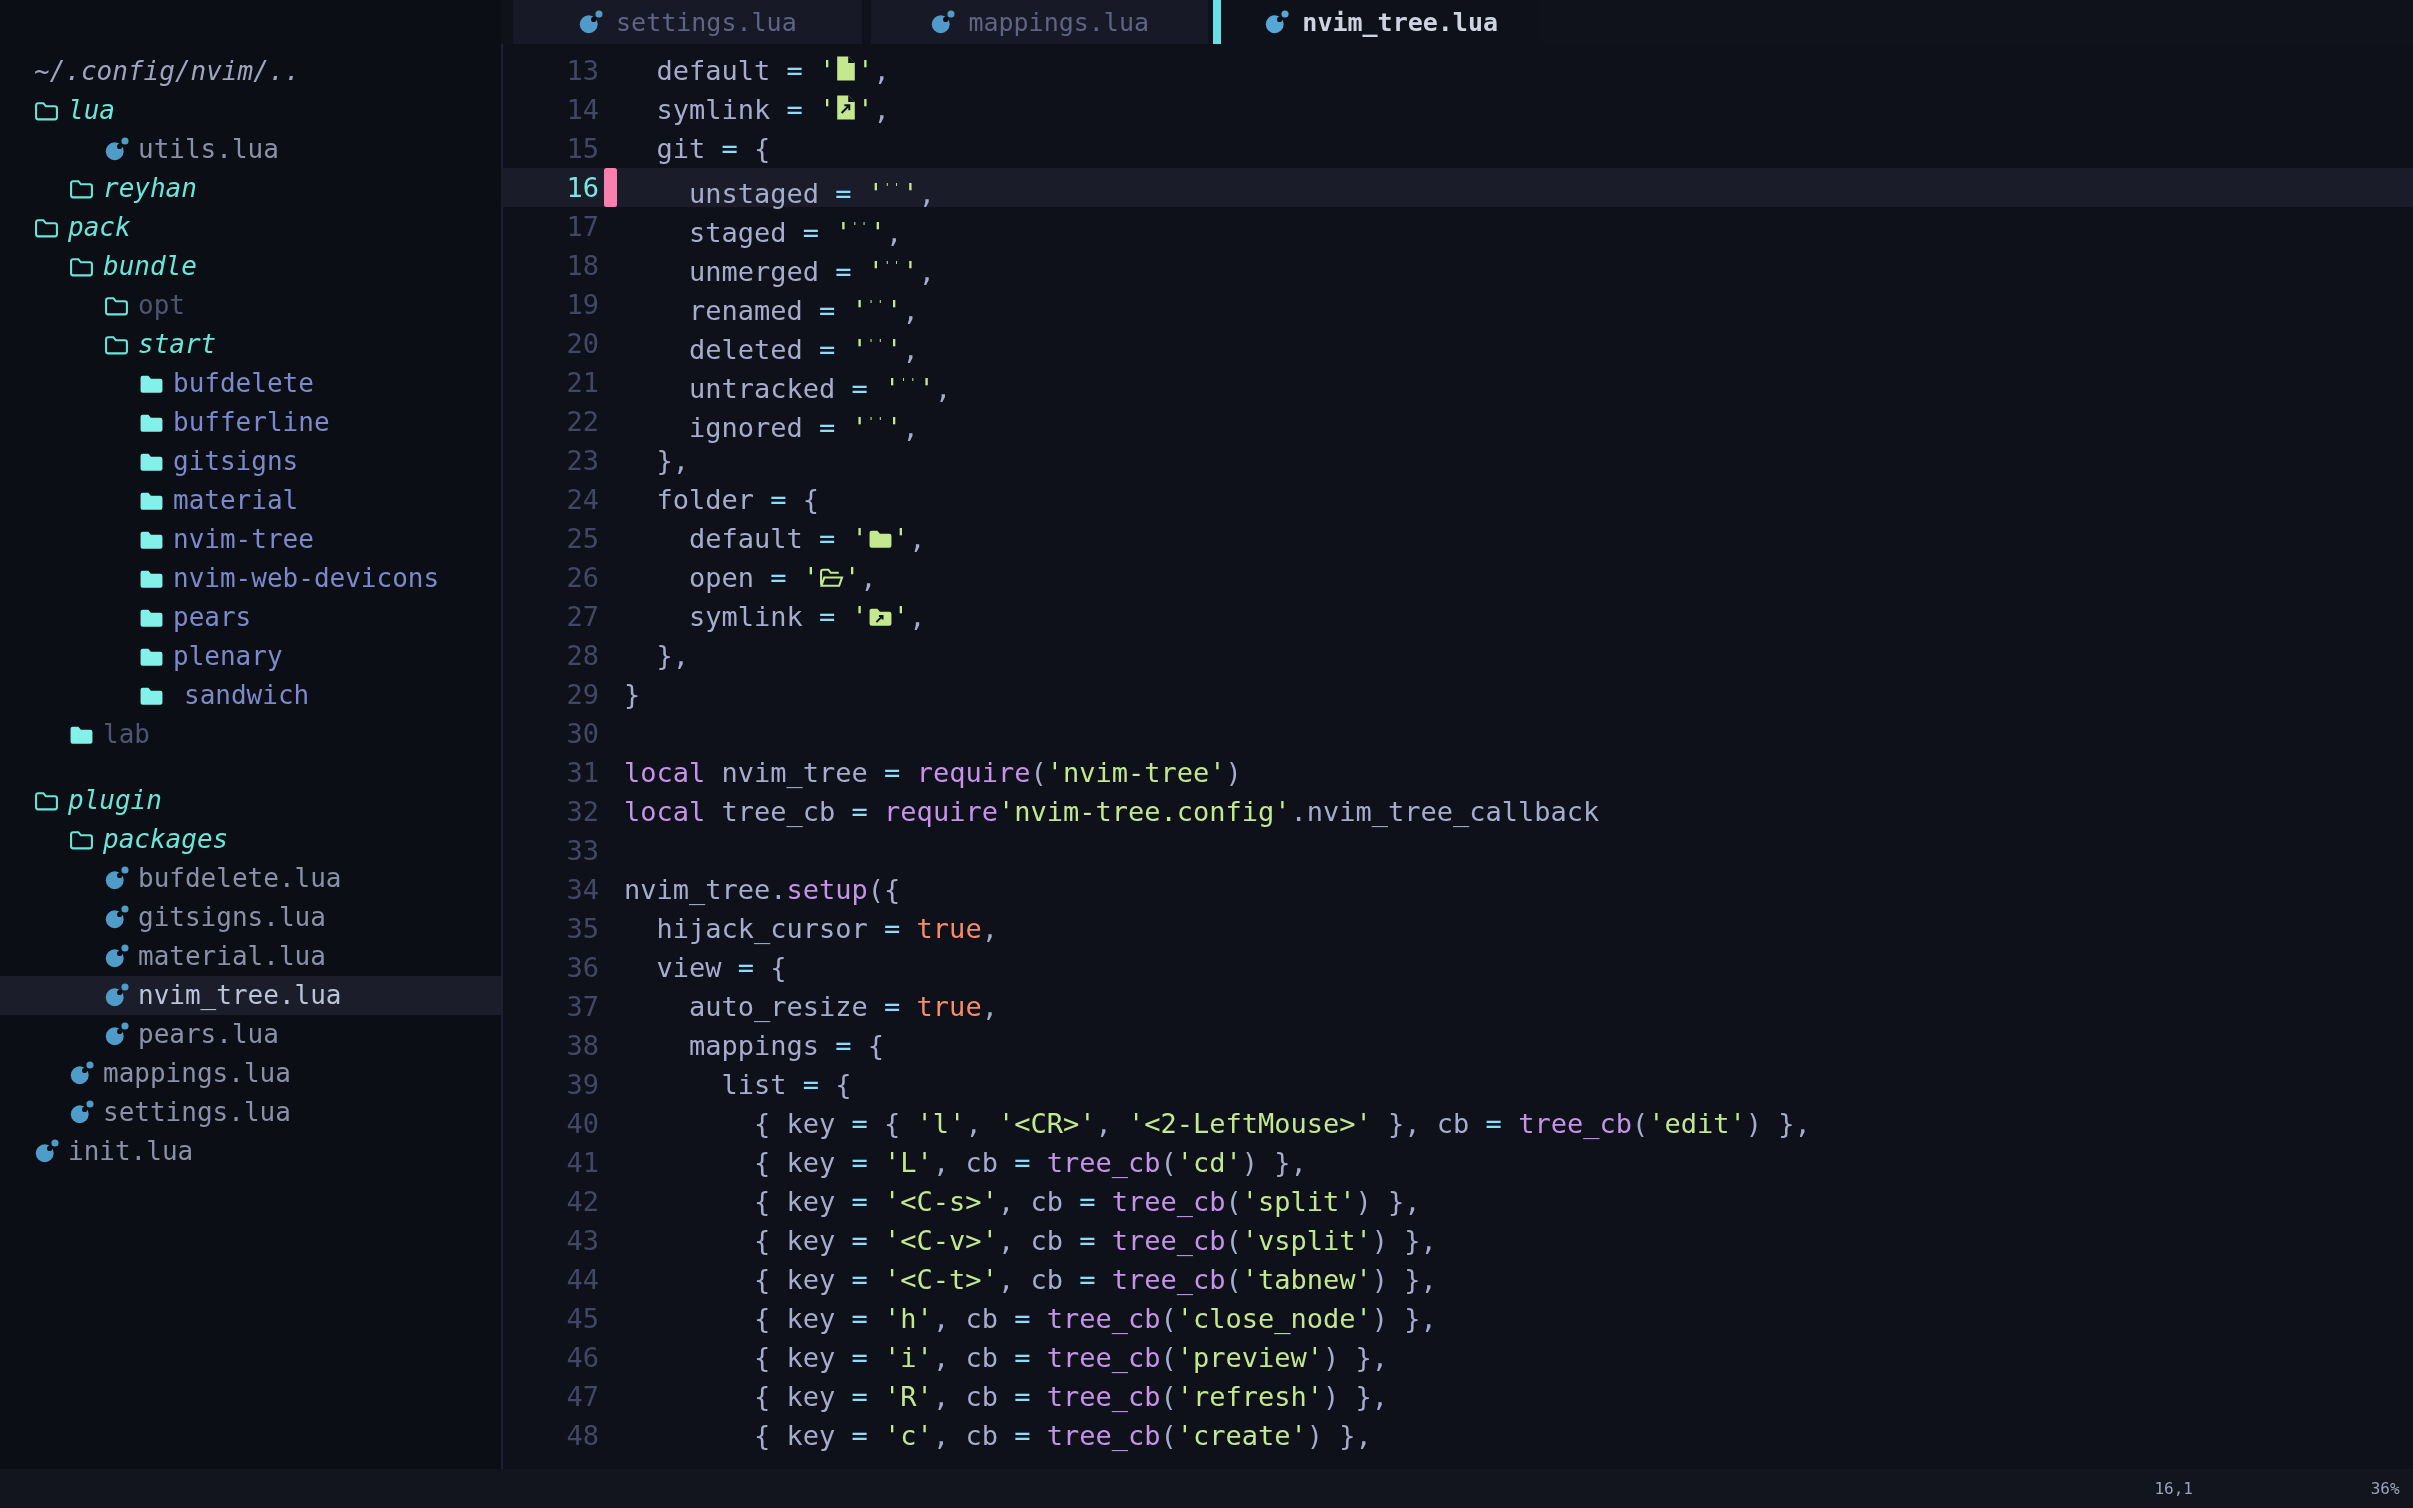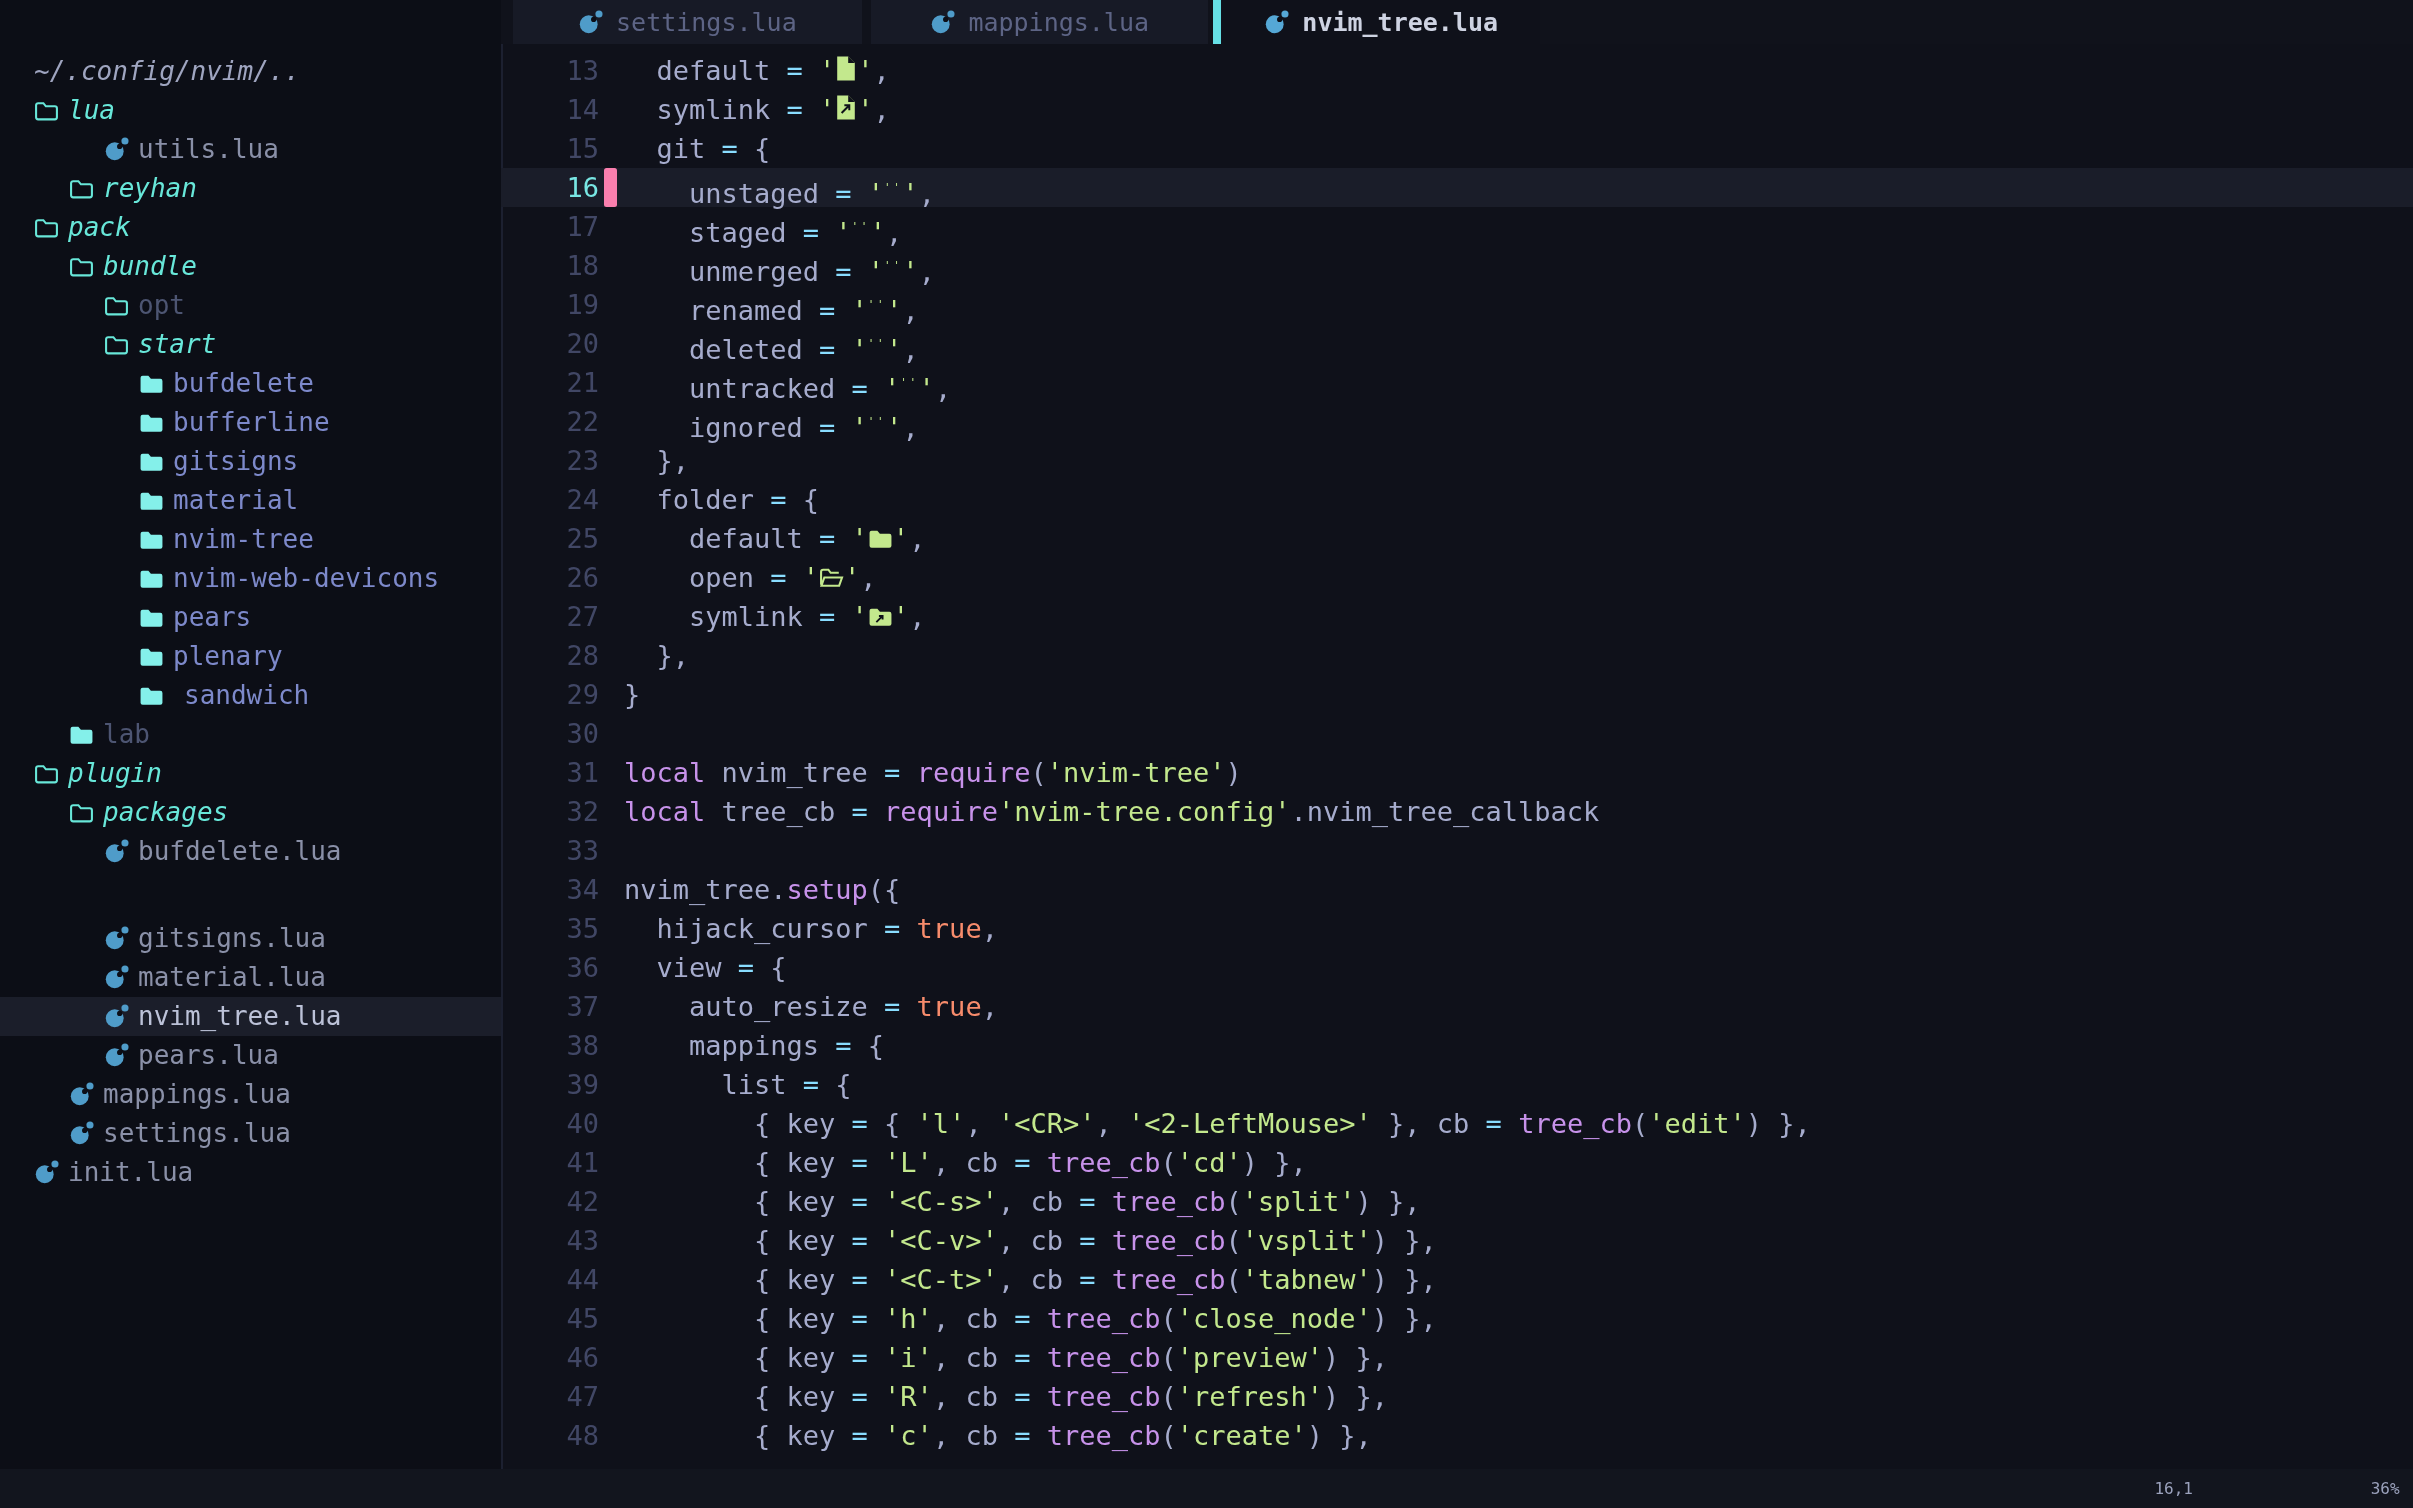--- a/index.html
+++ b/index.html
@@ -108,32 +108,32 @@
               </svg></span><span class="t-closed">pears</span></div>
           <div class="tree-row" style="padding-left: 139px;"><span class="tree-icon"><svg width="25" height="22" viewBox="0 0 24 20">
                 <path d="M1.5 4a2 2 0 0 1 2-2h5.5l2.4 3h9.1a2 2 0 0 1 2 2v9.5a2 2 0 0 1-2 2h-17a2 2 0 0 1-2-2z" fill="#84f0ea"></path>
               </svg></span><span class="t-closed">plenary</span></div>
           <div class="tree-row" style="padding-left: 139px; gap: 11px;"><span class="tree-icon"><svg width="25" height="22" viewBox="0 0 24 20">
                 <path d="M1.5 4a2 2 0 0 1 2-2h5.5l2.4 3h9.1a2 2 0 0 1 2 2v9.5a2 2 0 0 1-2 2h-17a2 2 0 0 1-2-2z" fill="#84f0ea"></path>
               </svg></span><span class="t-closed">sandwich</span></div>
           <div class="tree-row" style="padding-left: 69px;"><span class="tree-icon"><svg width="25" height="22" viewBox="0 0 24 20">
                 <path d="M1.5 4a2 2 0 0 1 2-2h5.5l2.4 3h9.1a2 2 0 0 1 2 2v9.5a2 2 0 0 1-2 2h-17a2 2 0 0 1-2-2z" fill="#84f0ea"></path>
               </svg></span><span class="t-dim">lab</span></div>
-          <div class="tree-row" style="padding-left: 34px;"><span class="tree-icon"><svg width="25" height="22" viewBox="0 0 24 20">
+          <div class="tree-row" style="padding-left: 34px; margin-top: 27px;"><span class="tree-icon"><svg width="25" height="22" viewBox="0 0 24 20">
                 <path d="M2 4.5a2 2 0 0 1 2-2h5l2.4 3H20a2 2 0 0 1 2 2V16a2 2 0 0 1-2 2H4a2 2 0 0 1-2-2z" fill="none" stroke="#68e7d9" stroke-width="2"></path>
               </svg></span><span class="t-open">plugin</span></div>
           <div class="tree-row" style="padding-left: 69px;"><span class="tree-icon"><svg width="25" height="22" viewBox="0 0 24 20">
                 <path d="M2 4.5a2 2 0 0 1 2-2h5l2.4 3H20a2 2 0 0 1 2 2V16a2 2 0 0 1-2 2H4a2 2 0 0 1-2-2z" fill="none" stroke="#68e7d9" stroke-width="2"></path>
               </svg></span><span class="t-open">packages</span></div>
           <div class="tree-row" style="padding-left: 104px;"><span class="tree-icon"><svg width="25" height="25" viewBox="0 0 28 28">
                 <circle cx="12" cy="16" r="10" fill="#4f9cc9"></circle>
                 <circle cx="23.5" cy="4.5" r="4" fill="#4f9cc9"></circle>
                 <circle cx="17.5" cy="10.5" r="2.9" fill="#0c0e16"></circle>
               </svg></span><span class="t-file">bufdelete.lua</span></div>
-          <div class="tree-row" style="padding-left: 104px; margin-top: 48px;"><span class="tree-icon"><svg width="25" height="25" viewBox="0 0 28 28">
+          <div class="tree-row" style="padding-left: 104px;"><span class="tree-icon"><svg width="25" height="25" viewBox="0 0 28 28">
                 <circle cx="12" cy="16" r="10" fill="#4f9cc9"></circle>
                 <circle cx="23.5" cy="4.5" r="4" fill="#4f9cc9"></circle>
                 <circle cx="17.5" cy="10.5" r="2.9" fill="#0c0e16"></circle>
               </svg></span><span class="t-file">gitsigns.lua</span></div>
           <div class="tree-row" style="padding-left: 104px;"><span class="tree-icon"><svg width="25" height="25" viewBox="0 0 28 28">
                 <circle cx="12" cy="16" r="10" fill="#4f9cc9"></circle>
                 <circle cx="23.5" cy="4.5" r="4" fill="#4f9cc9"></circle>
                 <circle cx="17.5" cy="10.5" r="2.9" fill="#0c0e16"></circle>
               </svg></span><span class="t-file">material.lua</span></div>
           <div class="tree-row selected" style="padding-left: 104px;"><span class="tree-icon"><svg width="25" height="25" viewBox="0 0 28 28">

